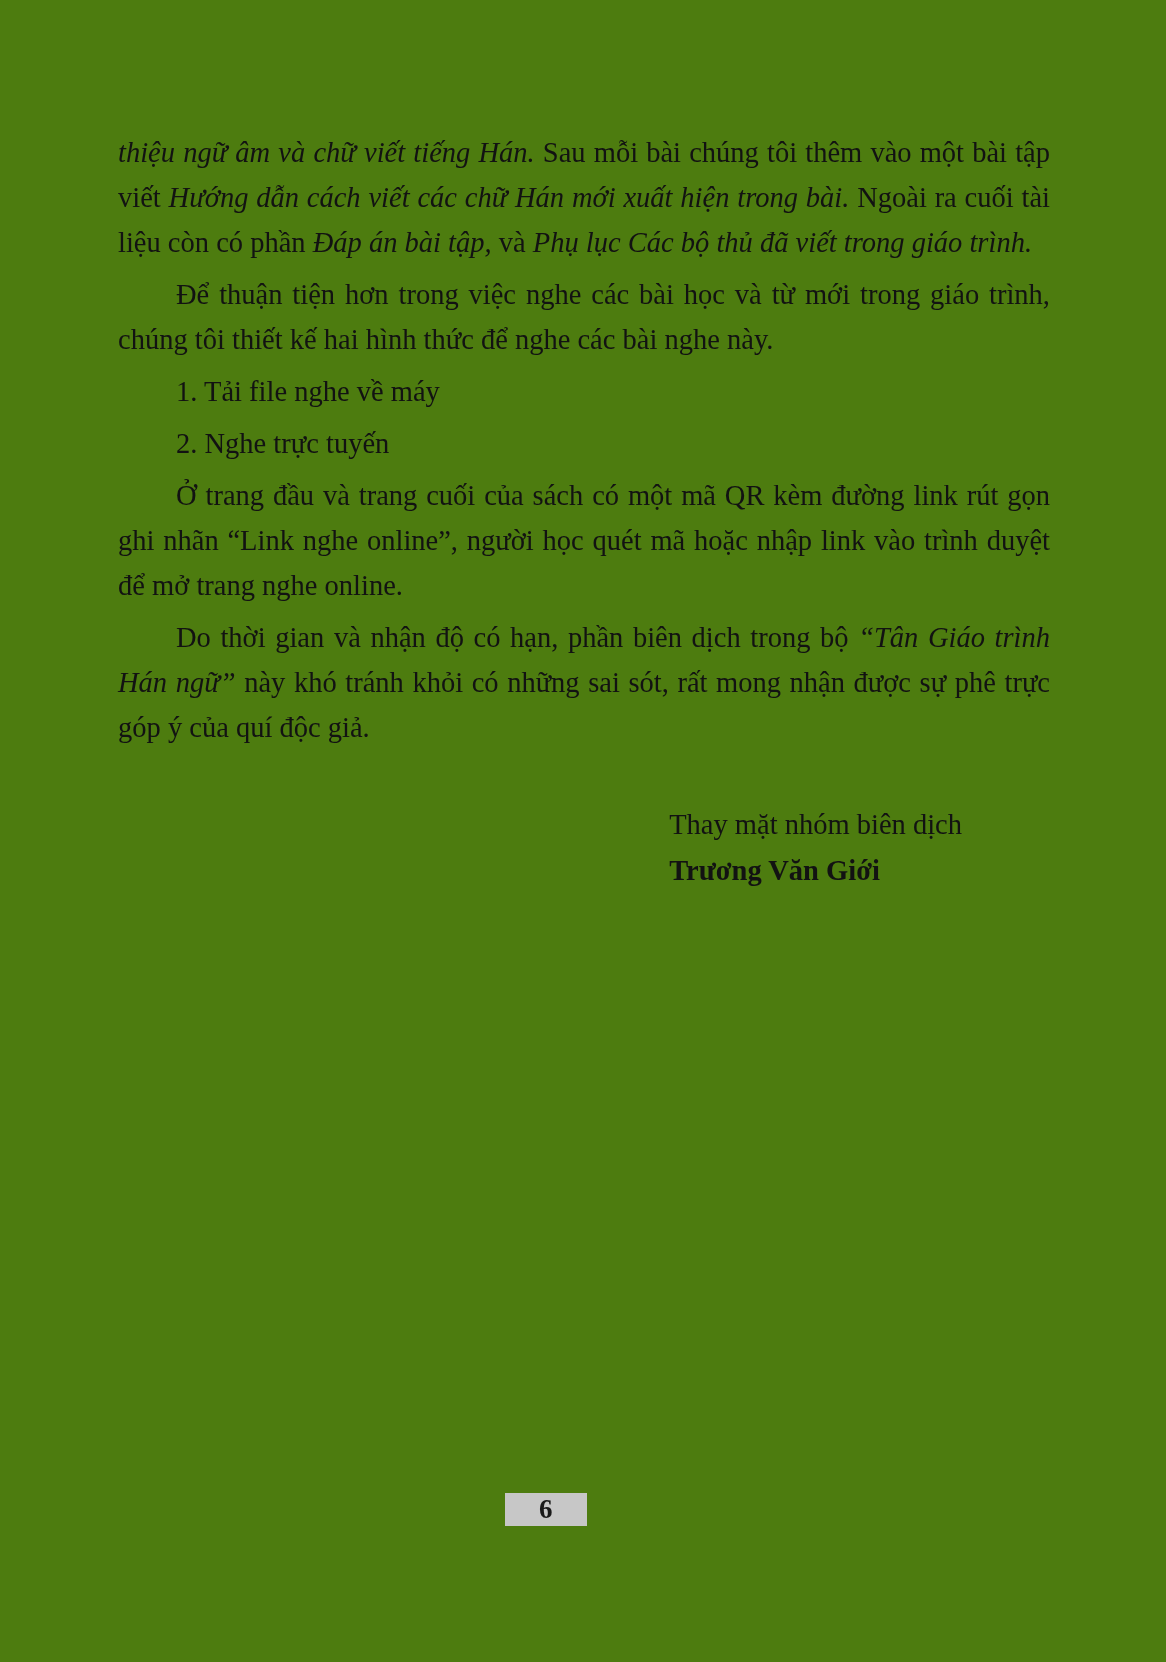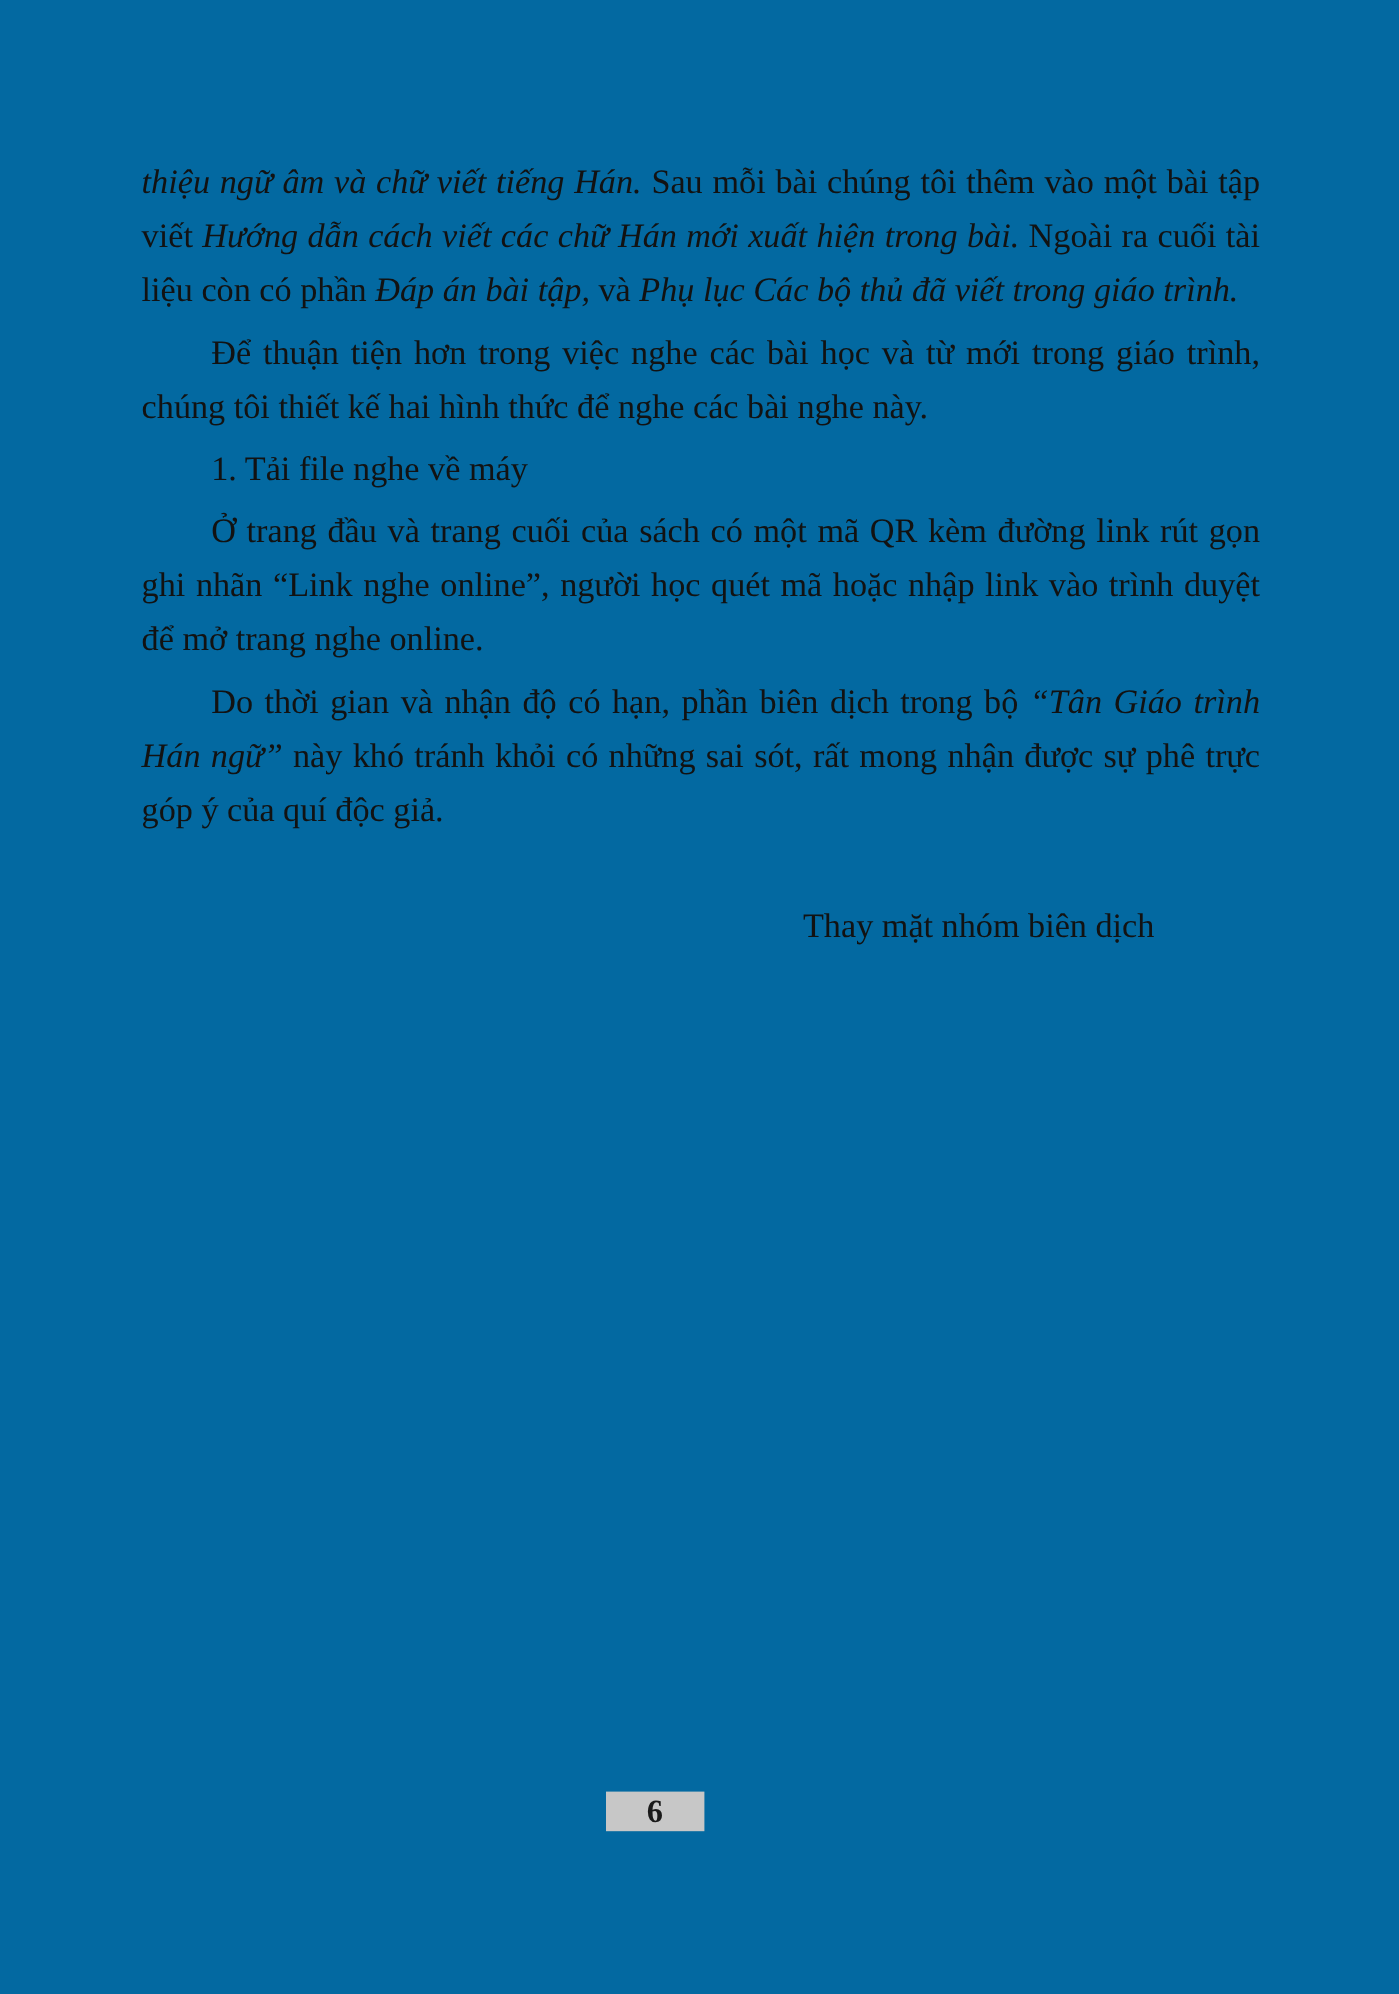--- a/index.html
+++ b/index.html
@@ -5,21 +5,21 @@
   * { box-sizing: border-box; }
   html, body {
     margin: 0;
     padding: 0;
     background: #ffffff;
   }
   .page {
     position: relative;
     width: 1166px;
     height: 1662px;
-    background: #0369a1;
+    background: #4d7c0f;
     font-family: "Liberation Serif", serif;
     color: #121212;
     overflow: hidden;
   }
   .page-body {
     position: absolute;
     left: 118px;
     right: 116px;
     top: 130px;
     font-size: 28.5px;
@@ -56,22 +56,24 @@
 </head>
 <body>
 
 <div class="page">
 
   <div class="page-body">
 
     <p class="para"><span style="font-style: italic;">thiệu ngữ âm và chữ viết tiếng Hán.</span><span> Sau mỗi bài chúng tôi thêm vào một bài tập viết </span><span style="font-style: italic;">Hướng dẫn cách viết các chữ Hán mới xuất hiện trong bài.</span><span> Ngoài ra cuối tài liệu còn có phần </span><span style="font-style: italic;">Đáp án bài tập,</span><span> và </span><span style="font-style: italic;">Phụ lục Các bộ thủ đã viết trong giáo trình.</span></p>
       <p class="para indent"><span>Để thuận tiện hơn trong việc nghe các bài học và từ mới trong giáo trình, chúng tôi thiết kế hai hình thức để nghe các bài nghe này.</span></p>
       <p class="para indent"><span>1. Tải file nghe về máy</span></p>
+      <p class="para indent"><span>2. Nghe trực tuyến</span></p>
       <p class="para indent"><span>Ở trang đầu và trang cuối của sách có một mã QR kèm đường link rút gọn ghi nhãn “Link nghe online”, người học quét mã hoặc nhập link vào trình duyệt để mở trang nghe online.</span></p>
       <p class="para indent"><span>Do thời gian và nhận độ có hạn, phần biên dịch trong bộ </span><span style="font-style: italic;">“Tân Giáo trình Hán ngữ”</span><span> này khó tránh khỏi có những sai sót, rất mong nhận được sự phê trực góp ý của quí độc giả.</span></p>
       <div class="signature">
       <div>Thay mặt nhóm biên dịch</div>
+      <div class="signature-name">Trương Văn Giới</div>
     </div>
   </div>
 
   <div class="page-number-box">6</div>
 
 </div>
 
 </body></html>

